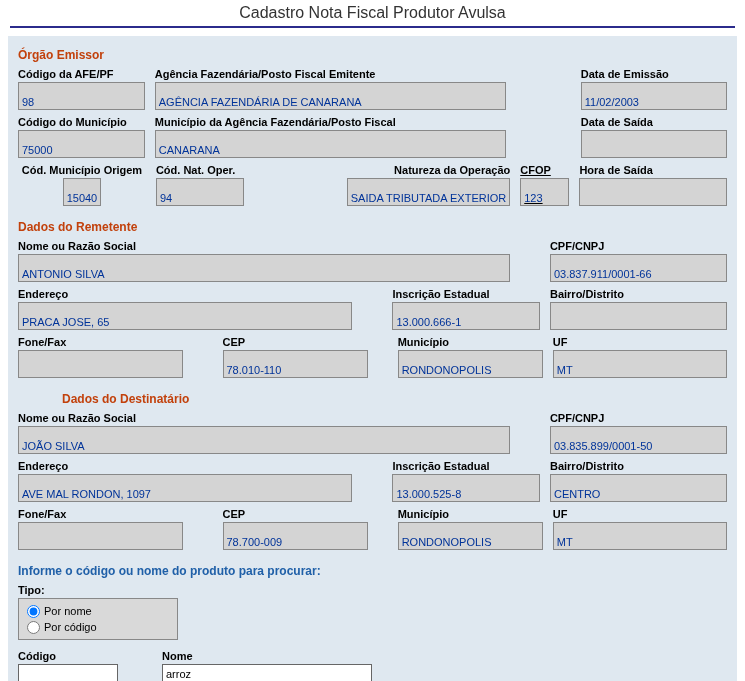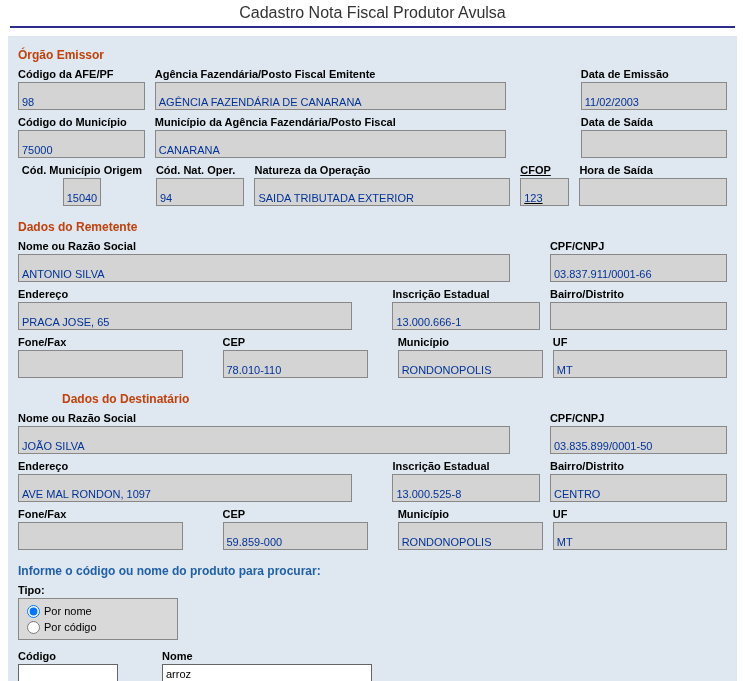--- a/index.html
+++ b/index.html
@@ -157,21 +157,21 @@
 
     <div class="row">
       <div class="field" style="width:130px;align-items:center;">
         <div class="label">Cód. Município Origem</div>
         <div class="input-ro">15040</div>
       </div>
       <div class="field" style="width:90px;">
         <div class="label">Cód. Nat. Oper.</div>
         <div class="input-ro">94</div>
       </div>
-      <div class="field" style="width:260px;">
+      <div class="field" style="width:260px;align-items:flex-end;">
         <div class="label">Natureza da Operação</div>
         <div class="input-ro">SAIDA TRIBUTADA EXTERIOR</div>
       </div>
       <div class="field" style="width:50px;text-decoration:underline;">
         <div class="label">CFOP</div>
         <div class="input-ro">123</div>
       </div>
       <div class="field" style="width:150px;">
         <div class="label">Hora de Saída</div>
         <div class="input-ro empty"></div>
@@ -262,21 +262,21 @@
     </div>
 
     <div class="row">
       <div class="field" style="width:170px;">
         <div class="label">Fone/Fax</div>
         <div class="input-ro empty"></div>
       </div>
       <div style="flex:0 0 20px;"></div>
       <div class="field" style="width:150px;">
         <div class="label">CEP</div>
-        <div class="input-ro">59.859-000</div>
+        <div class="input-ro">78.700-009</div>
       </div>
       <div style="flex:0 0 10px;"></div>
       <div class="field" style="width:150px;">
         <div class="label">Município</div>
         <div class="input-ro">RONDONOPOLIS</div>
       </div>
       <div class="field" style="width:180px;">
         <div class="label">UF</div>
         <div class="input-ro">MT</div>
       </div>

